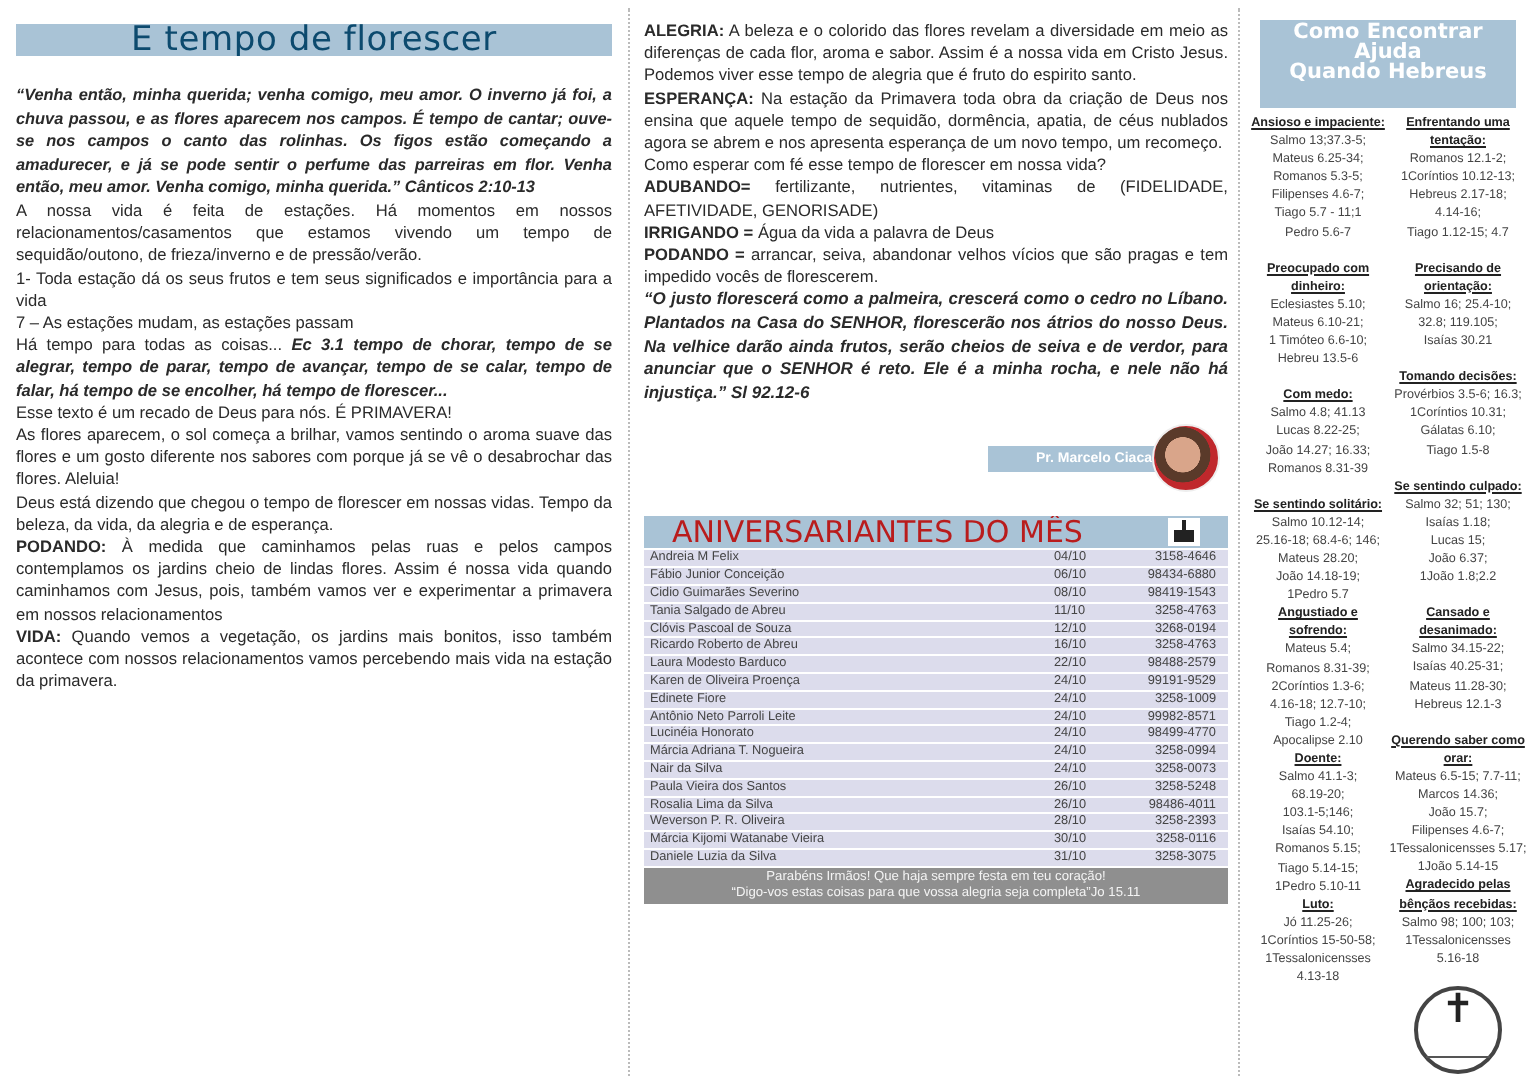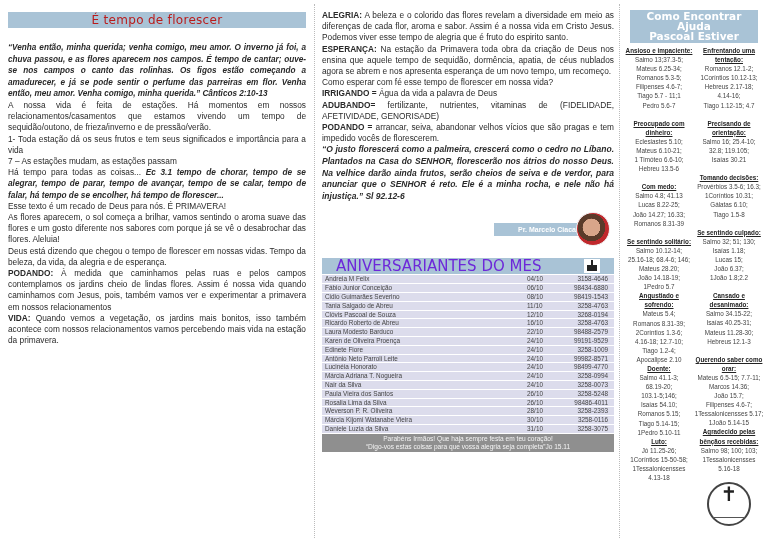--- a/index.html
+++ b/index.html
@@ -4,45 +4,45 @@
 <style>
   * { box-sizing: border-box; margin: 0; padding: 0; }
   html, body { width: 768px; height: 542px; background: #ffffff; overflow: hidden; }
   body { font-family: "Liberation Sans", sans-serif; color: #2a2a2a; position: relative; }
 
   .col1 { position: absolute; left: 8px; top: 12px; width: 298px; }
   .col2 { position: absolute; left: 322px; top: 10px; width: 292px; }
   .col3 { position: absolute; left: 624px; top: 10px; width: 140px; }
   .vdiv { position: absolute; top: 4px; bottom: 4px; border-left: 1px dotted #bbb; }
 
-  .title-bar { background: #a9c3d6; color: #b91c1c; font-family: "DejaVu Sans", sans-serif; font-size: 12px; text-align: center; height: 16px; line-height: 16px; overflow: hidden; letter-spacing: 0.3px; }
+  .title-bar { background: #a9c3d6; color: #0c4a6e; font-family: "DejaVu Sans", sans-serif; font-size: 17px; text-align: center; height: 16px; line-height: 16px; overflow: hidden; letter-spacing: 0.3px; }
 
   p { font-size: 8.3px; line-height: 11.2px; text-align: justify; }
   .mt { }
   .bi { font-weight: bold; font-style: italic; }
   .b { font-weight: bold; }
   .u { }
 
   .author-wrap { position: relative; height: 40px; margin-top: 8px; }
   .author { position: absolute; right: 28px; top: 13px; background: #a9c3d6; color: #fff; font-size: 7px; font-weight: bold; padding: 3px 10px 3px 24px; }
   .avatar { position: absolute; right: 4px; top: 2px; width: 34px; height: 34px; border-radius: 50%; background: radial-gradient(circle at 45% 45%, #d9a58a 0 35%, #5a3a2a 36% 55%, #c0282c 56%); border: 1px solid #eee; }
 
-  .aniv-header { position: relative; background: #a9c3d6; color: #6d28d9; font-family: "DejaVu Sans", sans-serif; font-size: 15px; height: 16px; line-height: 16px; padding-left: 14px; margin-top: 8px; overflow: hidden; }
+  .aniv-header { position: relative; background: #a9c3d6; color: #b91c1c; font-family: "DejaVu Sans", sans-serif; font-size: 15px; height: 16px; line-height: 16px; padding-left: 14px; margin-top: 8px; overflow: hidden; }
   .cake-icon { position: absolute; right: 14px; top: 1px; width: 16px; height: 14px; background: #fff; }
   .cake-icon::before { content: ""; position: absolute; left: 3px; bottom: 2px; width: 10px; height: 6px; background: #222; }
   .cake-icon::after { content: ""; position: absolute; left: 7px; top: 1px; width: 2px; height: 5px; background: #222; }
 
   table.bday { width: 100%; border-collapse: separate; border-spacing: 0 1px; font-size: 6.4px; color: #444; }
   table.bday td { background: #dcdcec; height: 7.8px; line-height: 7.8px; padding: 0 3px; }
   table.bday td.date { width: 40px; text-align: left; }
   table.bday td.phone { width: 50px; text-align: right; padding-right: 6px; }
 
   .footer-box { background: #8f8f8f; color: #f4f4f4; font-size: 6.6px; text-align: center; line-height: 8px; padding: 1px 0; }
 
-  .help-title { background: #a9c3d6; color: #fff; font-family: "DejaVu Sans", sans-serif; font-size: 10.5px; font-weight: bold; text-align: center; line-height: 10px; padding: 1px 0 2px; margin: 0 6px; }
+  .help-title { background: #a9c3d6; color: #fff; font-family: "DejaVu Sans", sans-serif; font-size: 10.5px; font-weight: bold; text-align: center; line-height: 10px; padding: 1px 0 13px; margin: 0 6px; }
   .help-grid { display: flex; margin-top: 3px; }
   .help-col { width: 50%; text-align: center; font-size: 6.3px; line-height: 9.1px; color: #444; }
   .help-sec { margin-bottom: 9px; }
   .help-sec.tight { margin-bottom: 0; }
   .help-head { font-weight: bold; text-decoration: underline; color: #222; }
   .logo { width: 44px; height: 44px; border-radius: 50%; border: 2px solid #444; margin: 4px auto 0; position: relative; }
   .logo::before { content: "\271D"; position: absolute; left: 0; right: 0; top: 6px; text-align: center; font-size: 20px; color: #222; }
   .logo::after { content: ""; position: absolute; left: 4px; right: 4px; bottom: 6px; border-top: 1px solid #555; }
 </style>
 </head>
@@ -62,22 +62,22 @@
   <p class="mt">As flores aparecem, o sol começa a brilhar, vamos sentindo o aroma suave das flores e um gosto diferente nos sabores com porque já se vê o desabrochar das flores. Aleluia!</p>
   <p>Deus está dizendo que chegou o tempo de florescer em nossas vidas. Tempo da beleza, da vida, da alegria e de esperança.</p>
   <p class="mt"><span class="b u">PODANDO:</span><span> À medida que caminhamos pelas ruas e pelos campos contemplamos os jardins cheio de lindas flores. Assim é nossa vida quando caminhamos com Jesus, pois, também vamos ver e experimentar a primavera em nossos relacionamentos</span></p>
   <p class="mt"><span class="b u">VIDA:</span><span> Quando vemos a vegetação, os jardins mais bonitos, isso também acontece com nossos relacionamentos vamos percebendo mais vida na estação da primavera.</span></p>
 </div>
 
 <div class="col2">
   <p><span class="b u">ALEGRIA:</span><span> A beleza e o colorido das flores revelam a diversidade em meio as diferenças de cada flor, aroma e sabor. Assim é a nossa vida em Cristo Jesus. Podemos viver esse tempo de alegria que é fruto do espirito santo.</span></p>
   <p class="mt"><span class="b u">ESPERANÇA:</span><span> Na estação da Primavera toda obra da criação de Deus nos ensina que aquele tempo de sequidão, dormência, apatia, de céus nublados agora se abrem e nos apresenta esperança de um novo tempo, um recomeço.</span></p>
   <p class="mt">Como esperar com fé esse tempo de florescer em nossa vida?</p>
+  <p><span class="b">ADUBANDO=</span><span> fertilizante, nutrientes, vitaminas de (FIDELIDADE, AFETIVIDADE, GENORISADE)</span></p>
   <p><span class="b">IRRIGANDO =</span><span> Água da vida a palavra de Deus</span></p>
-  <p><span class="b">ADUBANDO=</span><span> fertilizante, nutrientes, vitaminas de (FIDELIDADE, AFETIVIDADE, GENORISADE)</span></p>
   <p><span class="b">PODANDO =</span><span> arrancar, seiva, abandonar velhos vícios que são pragas e tem impedido vocês de florescerem.</span></p>
   <p class="mt bi" style="font-size:8.5px;line-height:11.6px">“O justo florescerá como a palmeira, crescerá como o cedro no Líbano. Plantados na Casa do SENHOR, florescerão nos átrios do nosso Deus. Na velhice darão ainda frutos, serão cheios de seiva e de verdor, para anunciar que o SENHOR é reto. Ele é a minha rocha, e nele não há injustiça.” Sl 92.12-6</p>
 
   <div class="author-wrap">
     <div class="author">Pr. Marcelo Ciaca</div>
     <div class="avatar"></div>
   </div>
 
   <div class="aniv-header">
     <span>ANIVERSARIANTES DO MÊS</span>
@@ -179,21 +179,21 @@
   </table>
   <div class="footer-box">
     <div>Parabéns Irmãos! Que haja sempre festa em teu coração!</div>
     <div>“Digo-vos estas coisas para que vossa alegria seja completa”Jo 15.11</div>
   </div>
 </div>
 
 <div class="col3">
   <div class="help-title">
     <div>Como Encontrar Ajuda</div>
-    <div>Pascoal Estiver</div>
+    <div>Quando Hebreus</div>
   </div>
   <div class="help-grid">
     <div class="help-col" id="help-left">
         <div class="help-sec">
           <div class="help-head">Ansioso e impaciente:</div>
           <div>Salmo 13;37.3-5;</div>
           <div>Mateus 6.25-34;</div>
           <div>Romanos 5.3-5;</div>
           <div>Filipenses 4.6-7;</div>
           <div>Tiago 5.7 - 11;1</div>

